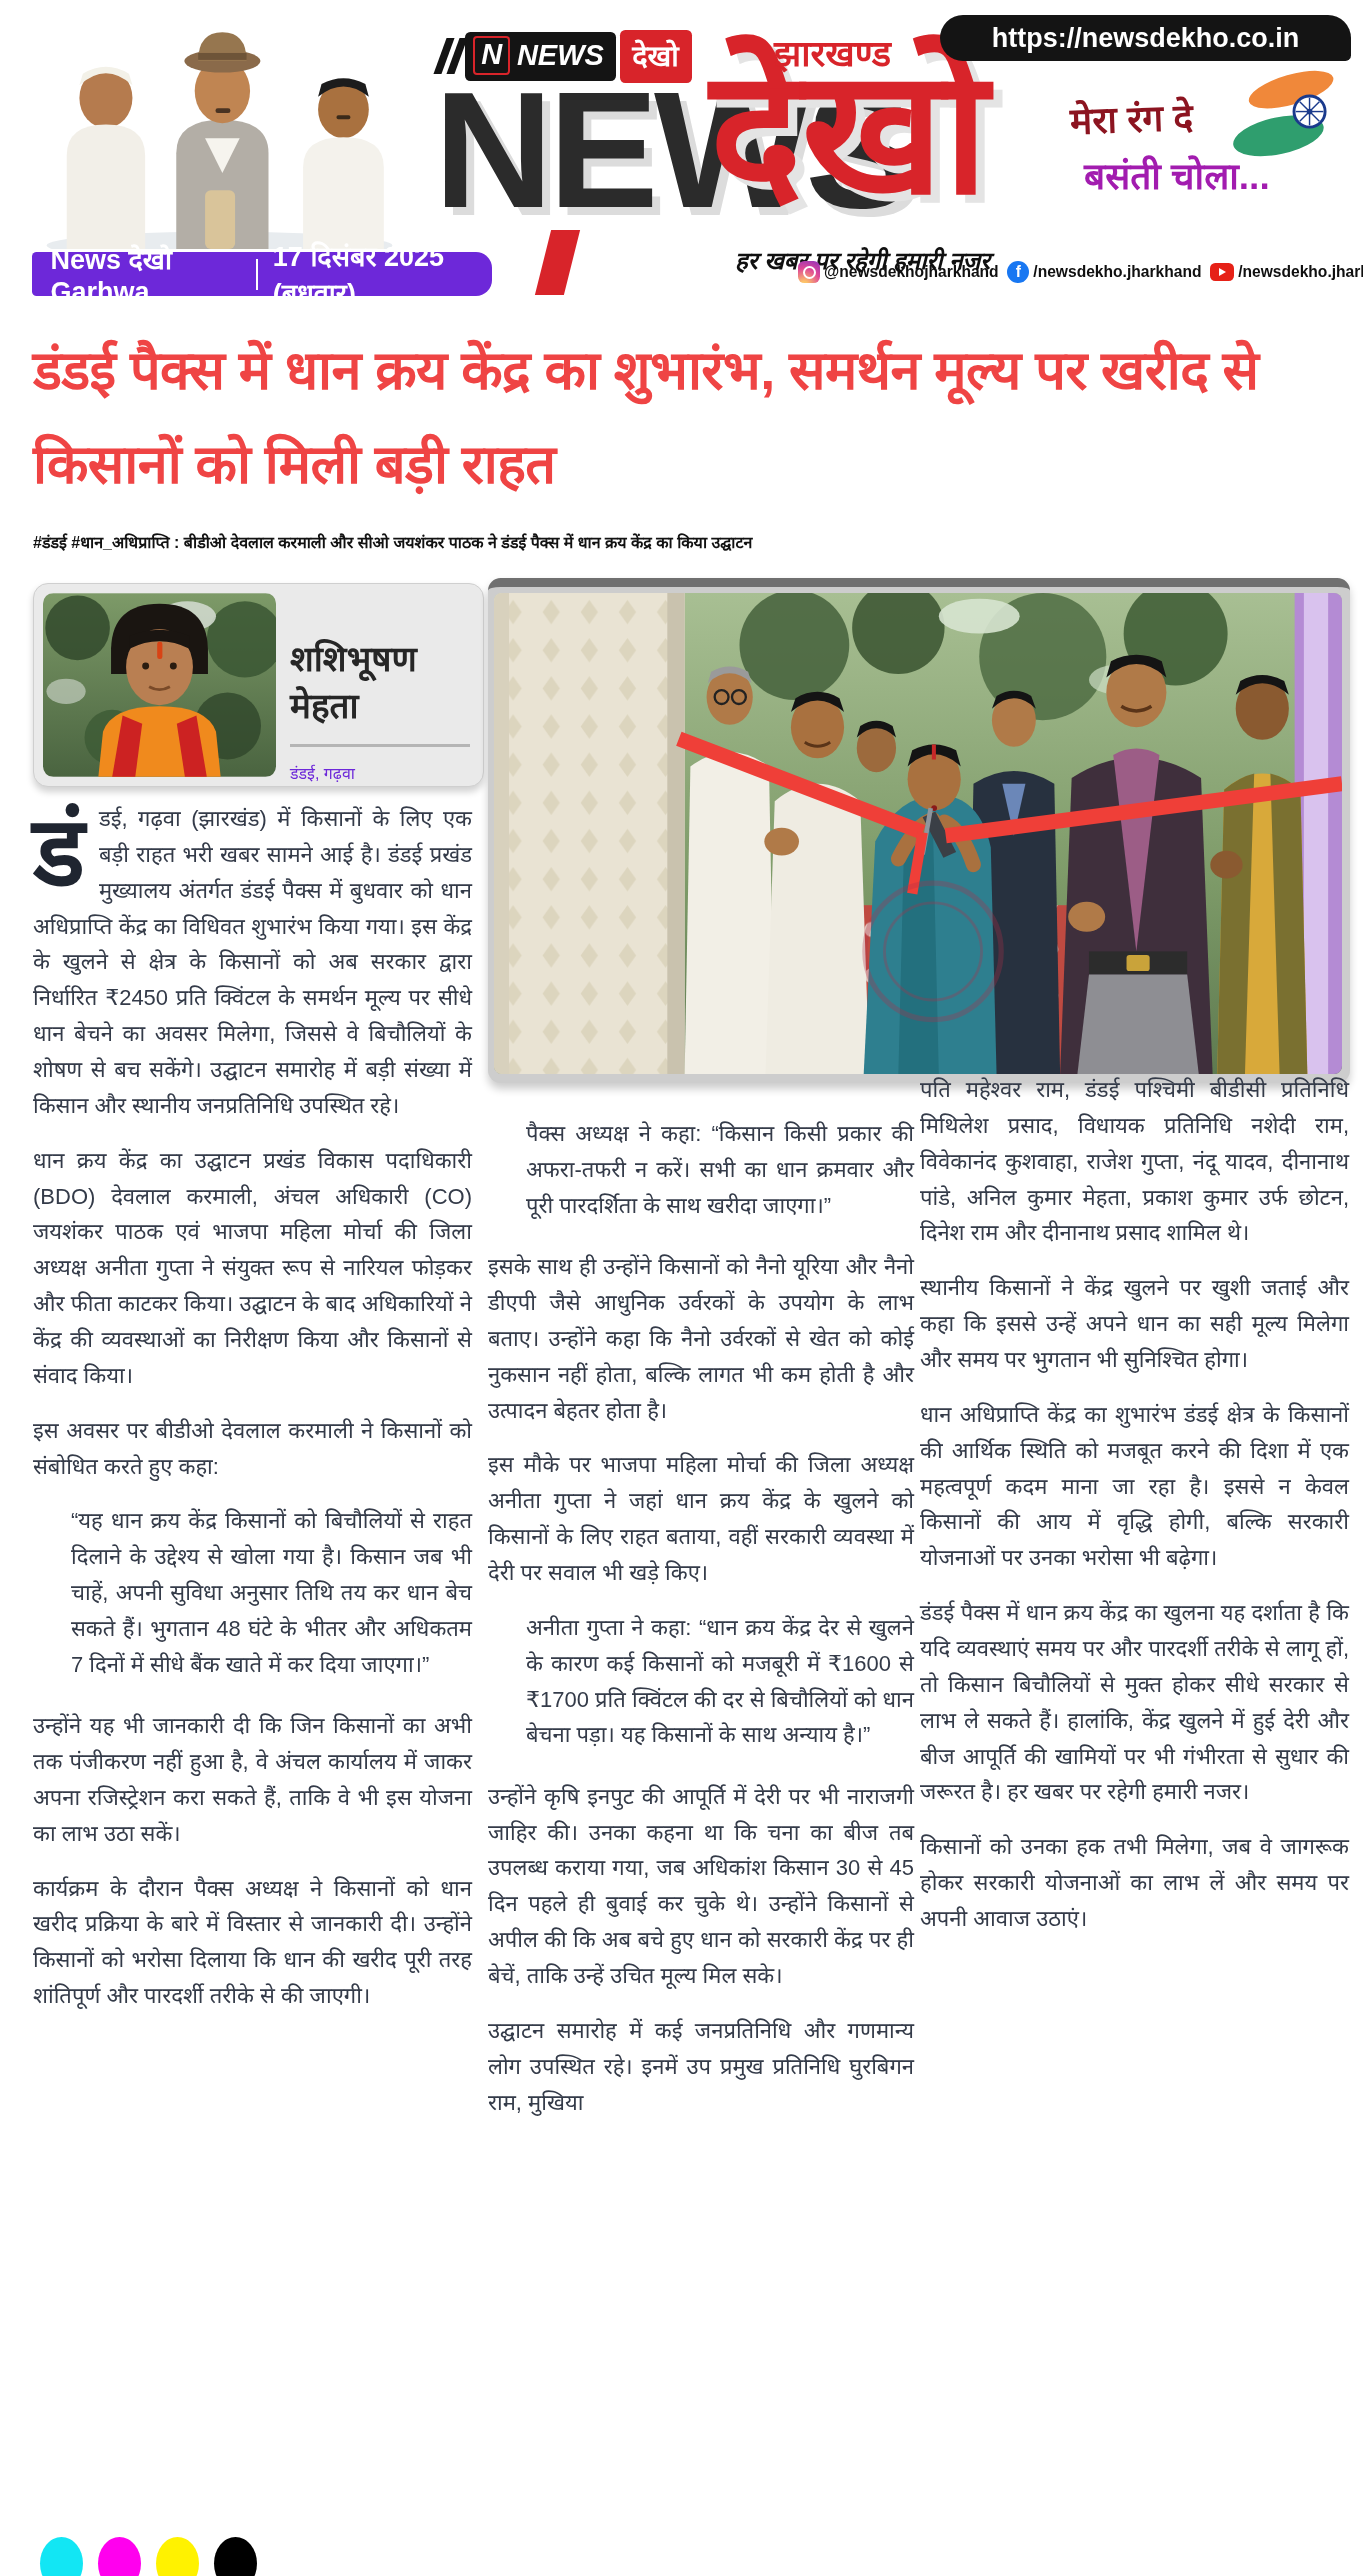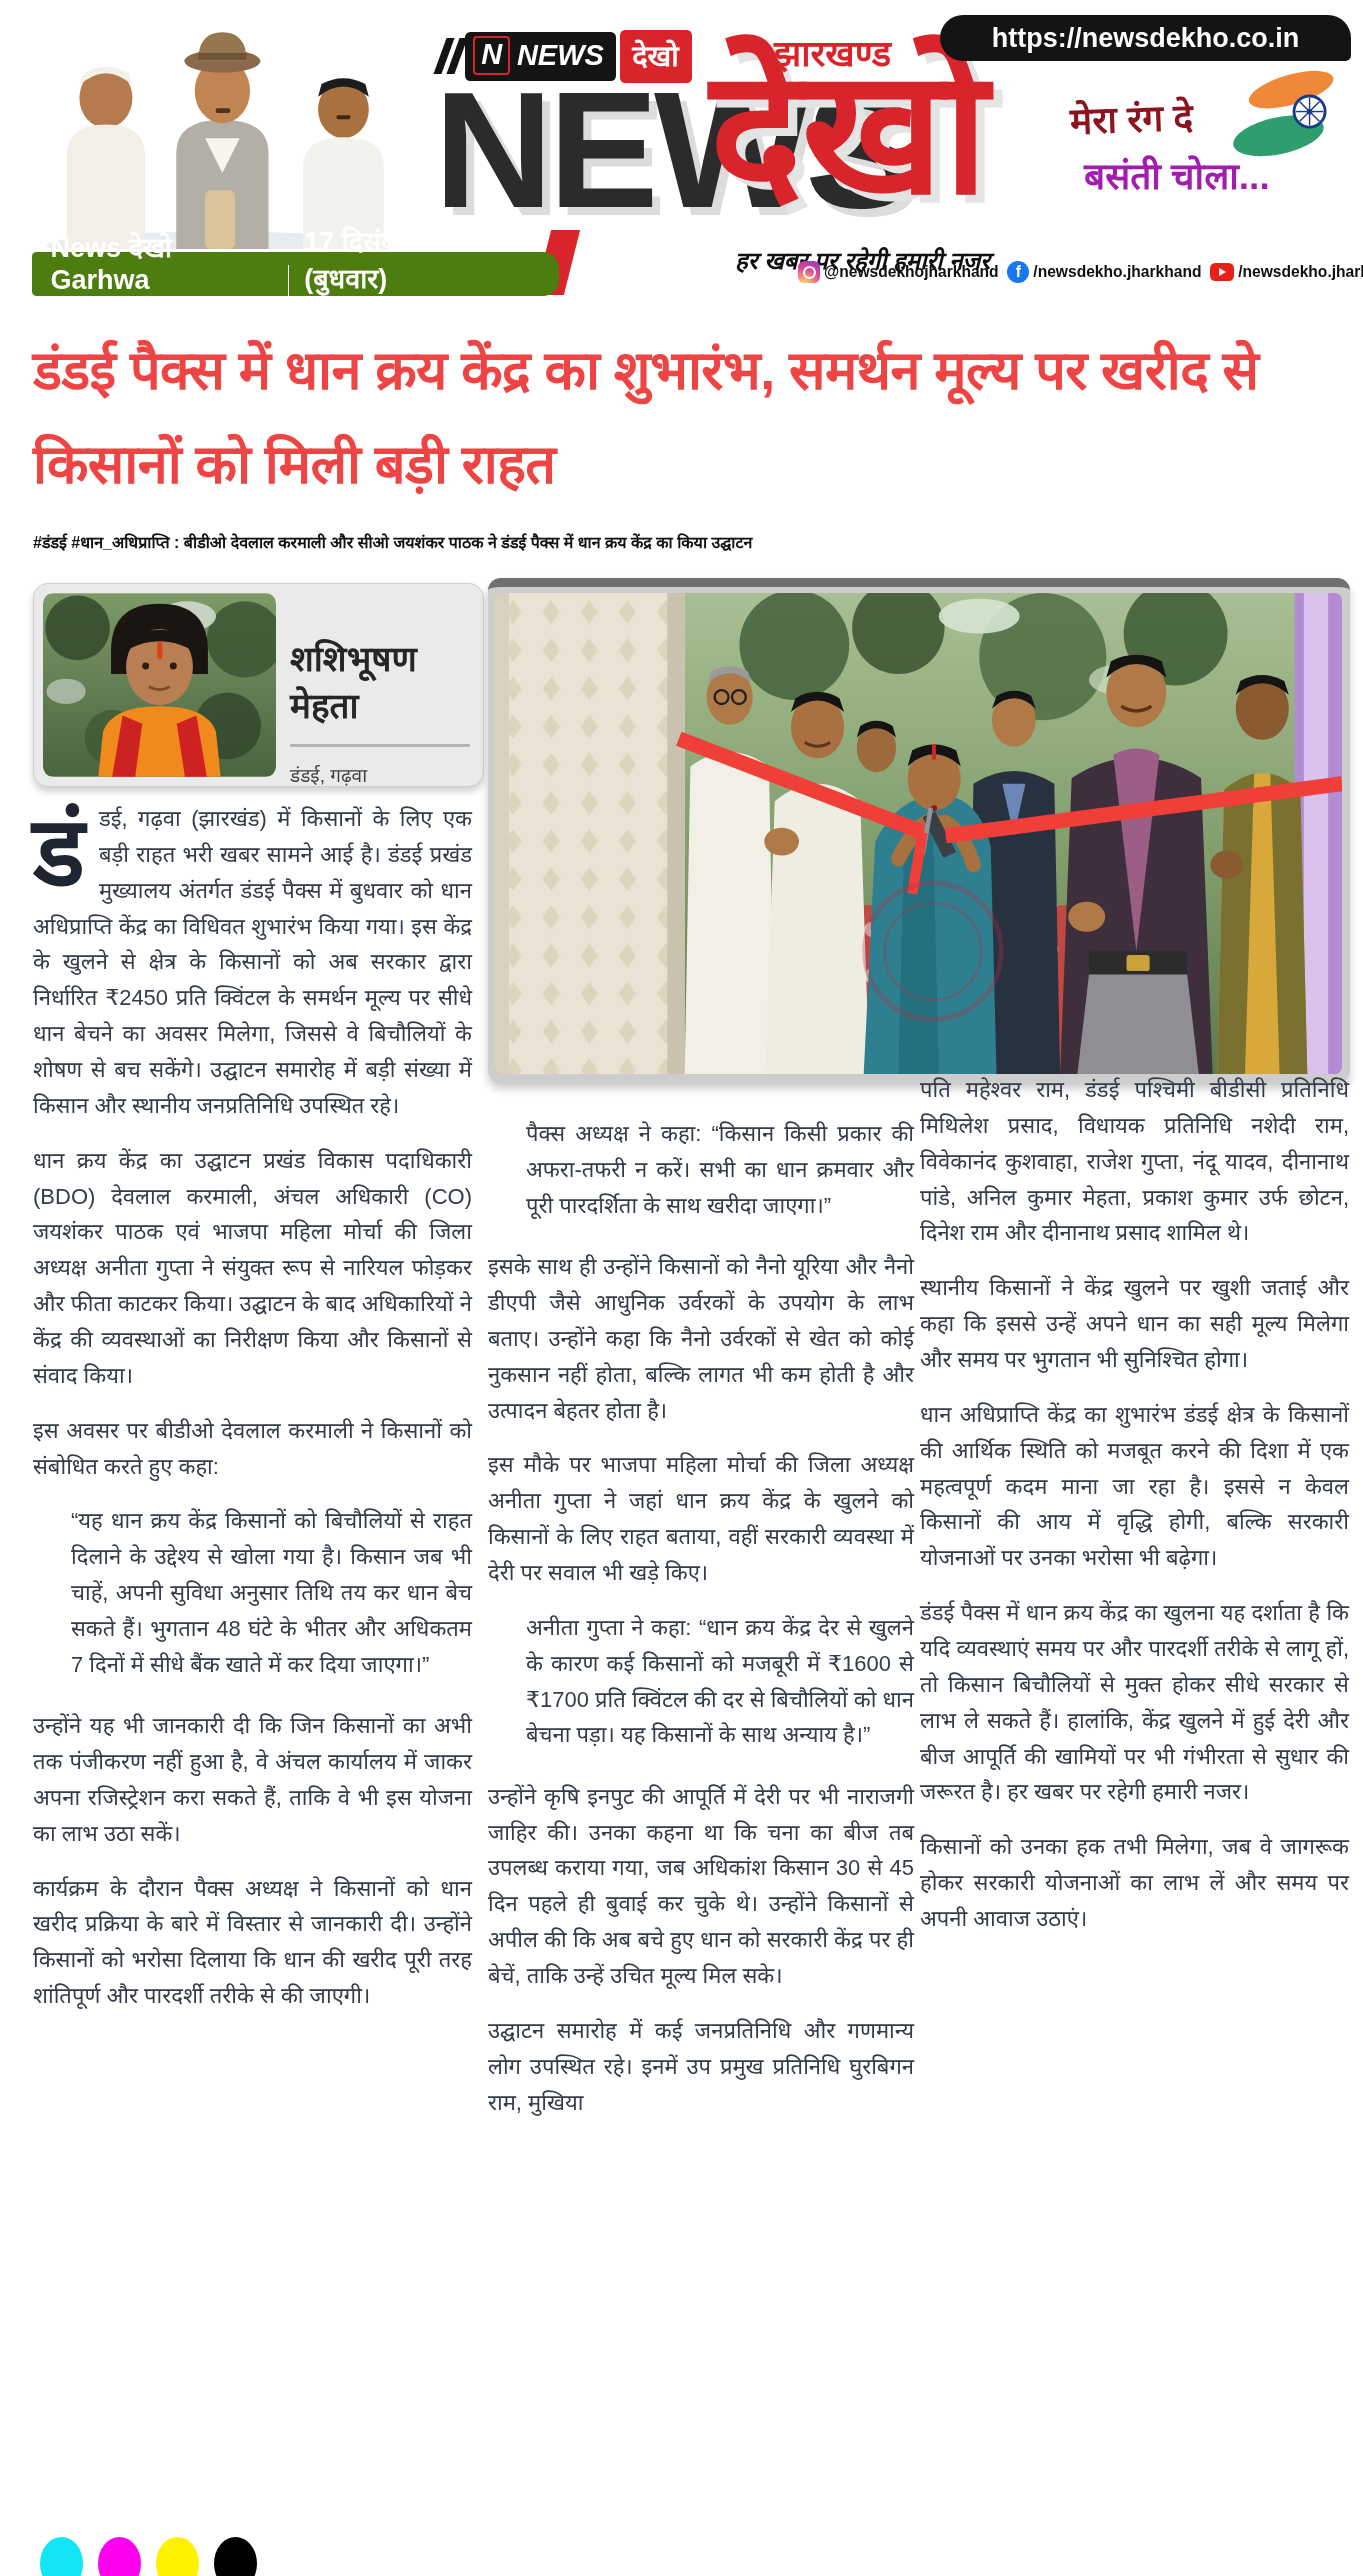--- a/index.html
+++ b/index.html
@@ -26,22 +26,22 @@
                  color:#101010;z-index:4;}
   .url-badge{position:absolute;left:940px;top:15px;width:411px;height:46px;background:#141414;
              border-radius:24px 24px 5.8px 24px;color:#fff;font-weight:800;font-size:27px;
              display:flex;align-items:center;justify-content:center;z-index:6;}
   .slogan1{position:absolute;left:1070px;top:92px;font-size:37px;font-weight:900;color:#8c1420;
            transform:rotate(-2deg);z-index:5;}
   .slogan2{position:absolute;left:1084px;top:149px;font-size:37px;font-weight:900;color:#a21caf;z-index:5;}
   .tricolor{position:absolute;left:1223px;top:62px;z-index:5;}
 
   
-  .date-strip{position:absolute;left:32px;top:252px;width:527px;height:44px;background:#4d7c0f;
-              border-radius:4.6px 16px 16px 4.6px;color:#fff;display:flex;align-items:flex-end;gap:15px;
+  .date-strip{position:absolute;left:32px;top:252px;width:460px;height:44px;background:#6d28d9;
+              border-radius:4.6px 16px 16px 4.6px;color:#fff;display:flex;align-items:center;gap:15px;
               padding-left:18.5px;font-size:27px;font-weight:700;z-index:7;box-sizing:border-box;}
   .date-sep{width:1.7px;height:31px;background:#fff;}
   .social-row{position:absolute;left:798px;top:261px;display:flex;align-items:center;gap:8.7px;
               font-size:15.6px;font-weight:800;color:#101010;z-index:7;}
   .social-item{display:flex;align-items:center;gap:4px;}
   .icon-ig{width:22px;height:22px;border-radius:6.4px;position:relative;
            background:radial-gradient(circle at 28% 110%,#fdc468 12%,#df4996 58%,#9b36b7 92%);}
   .icon-ig::after{content:"";position:absolute;left:4.6px;top:4.6px;width:9.2px;height:9.2px;border:2.3px solid #fff;border-radius:50%;}
   .icon-fb{width:22px;height:22px;border-radius:50%;background:#1877f2;color:#fff;display:flex;
            align-items:center;justify-content:center;font-weight:900;font-size:15.6px;}
@@ -55,21 +55,21 @@
             font-weight:900;color:#ef4444;letter-spacing:-0.6px;z-index:1;}
   .subhead{position:absolute;left:33px;top:531px;width:1302px;font-size:16px;font-weight:800;color:#121212;}
 
   
   .author-card{position:absolute;left:33px;top:583px;width:449px;height:202px;background:#eaeaea;
                border:1.7px solid #cfcfcf;border-radius:15px;box-shadow:0 4.6px 7px rgba(0,0,0,.18);}
   .author-photo{position:absolute;left:8.7px;top:8.7px;width:233px;height:184px;border-radius:10.4px;overflow:hidden;}
   .author-info{position:absolute;left:256px;top:50px;width:185px;}
   .author-name{font-size:35px;font-weight:800;color:#262626;}
   .author-divider{height:2.9px;background:#b5b5b5;margin:16px 0 15px;width:180px;}
-  .author-loc{font-size:19px;color:#404040;}
+  .author-loc{font-size:16px;color:#6d28d9;}
 
   
   .main-photo{position:absolute;left:488px;top:578px;width:862px;height:505px;background:#cdcdcd;
               border-radius:12.7px;border-top:9.2px solid #707070;padding:5.8px;box-sizing:border-box;
               box-shadow:0 5.8px 8px rgba(0,0,0,.2);}
   .main-photo svg{border-radius:8px;display:block;}
 
   
   .col{position:absolute;font-size:22px;line-height:1.63;text-align:justify;color:#343b49;}
   .col p{margin:0 0 19px;}

